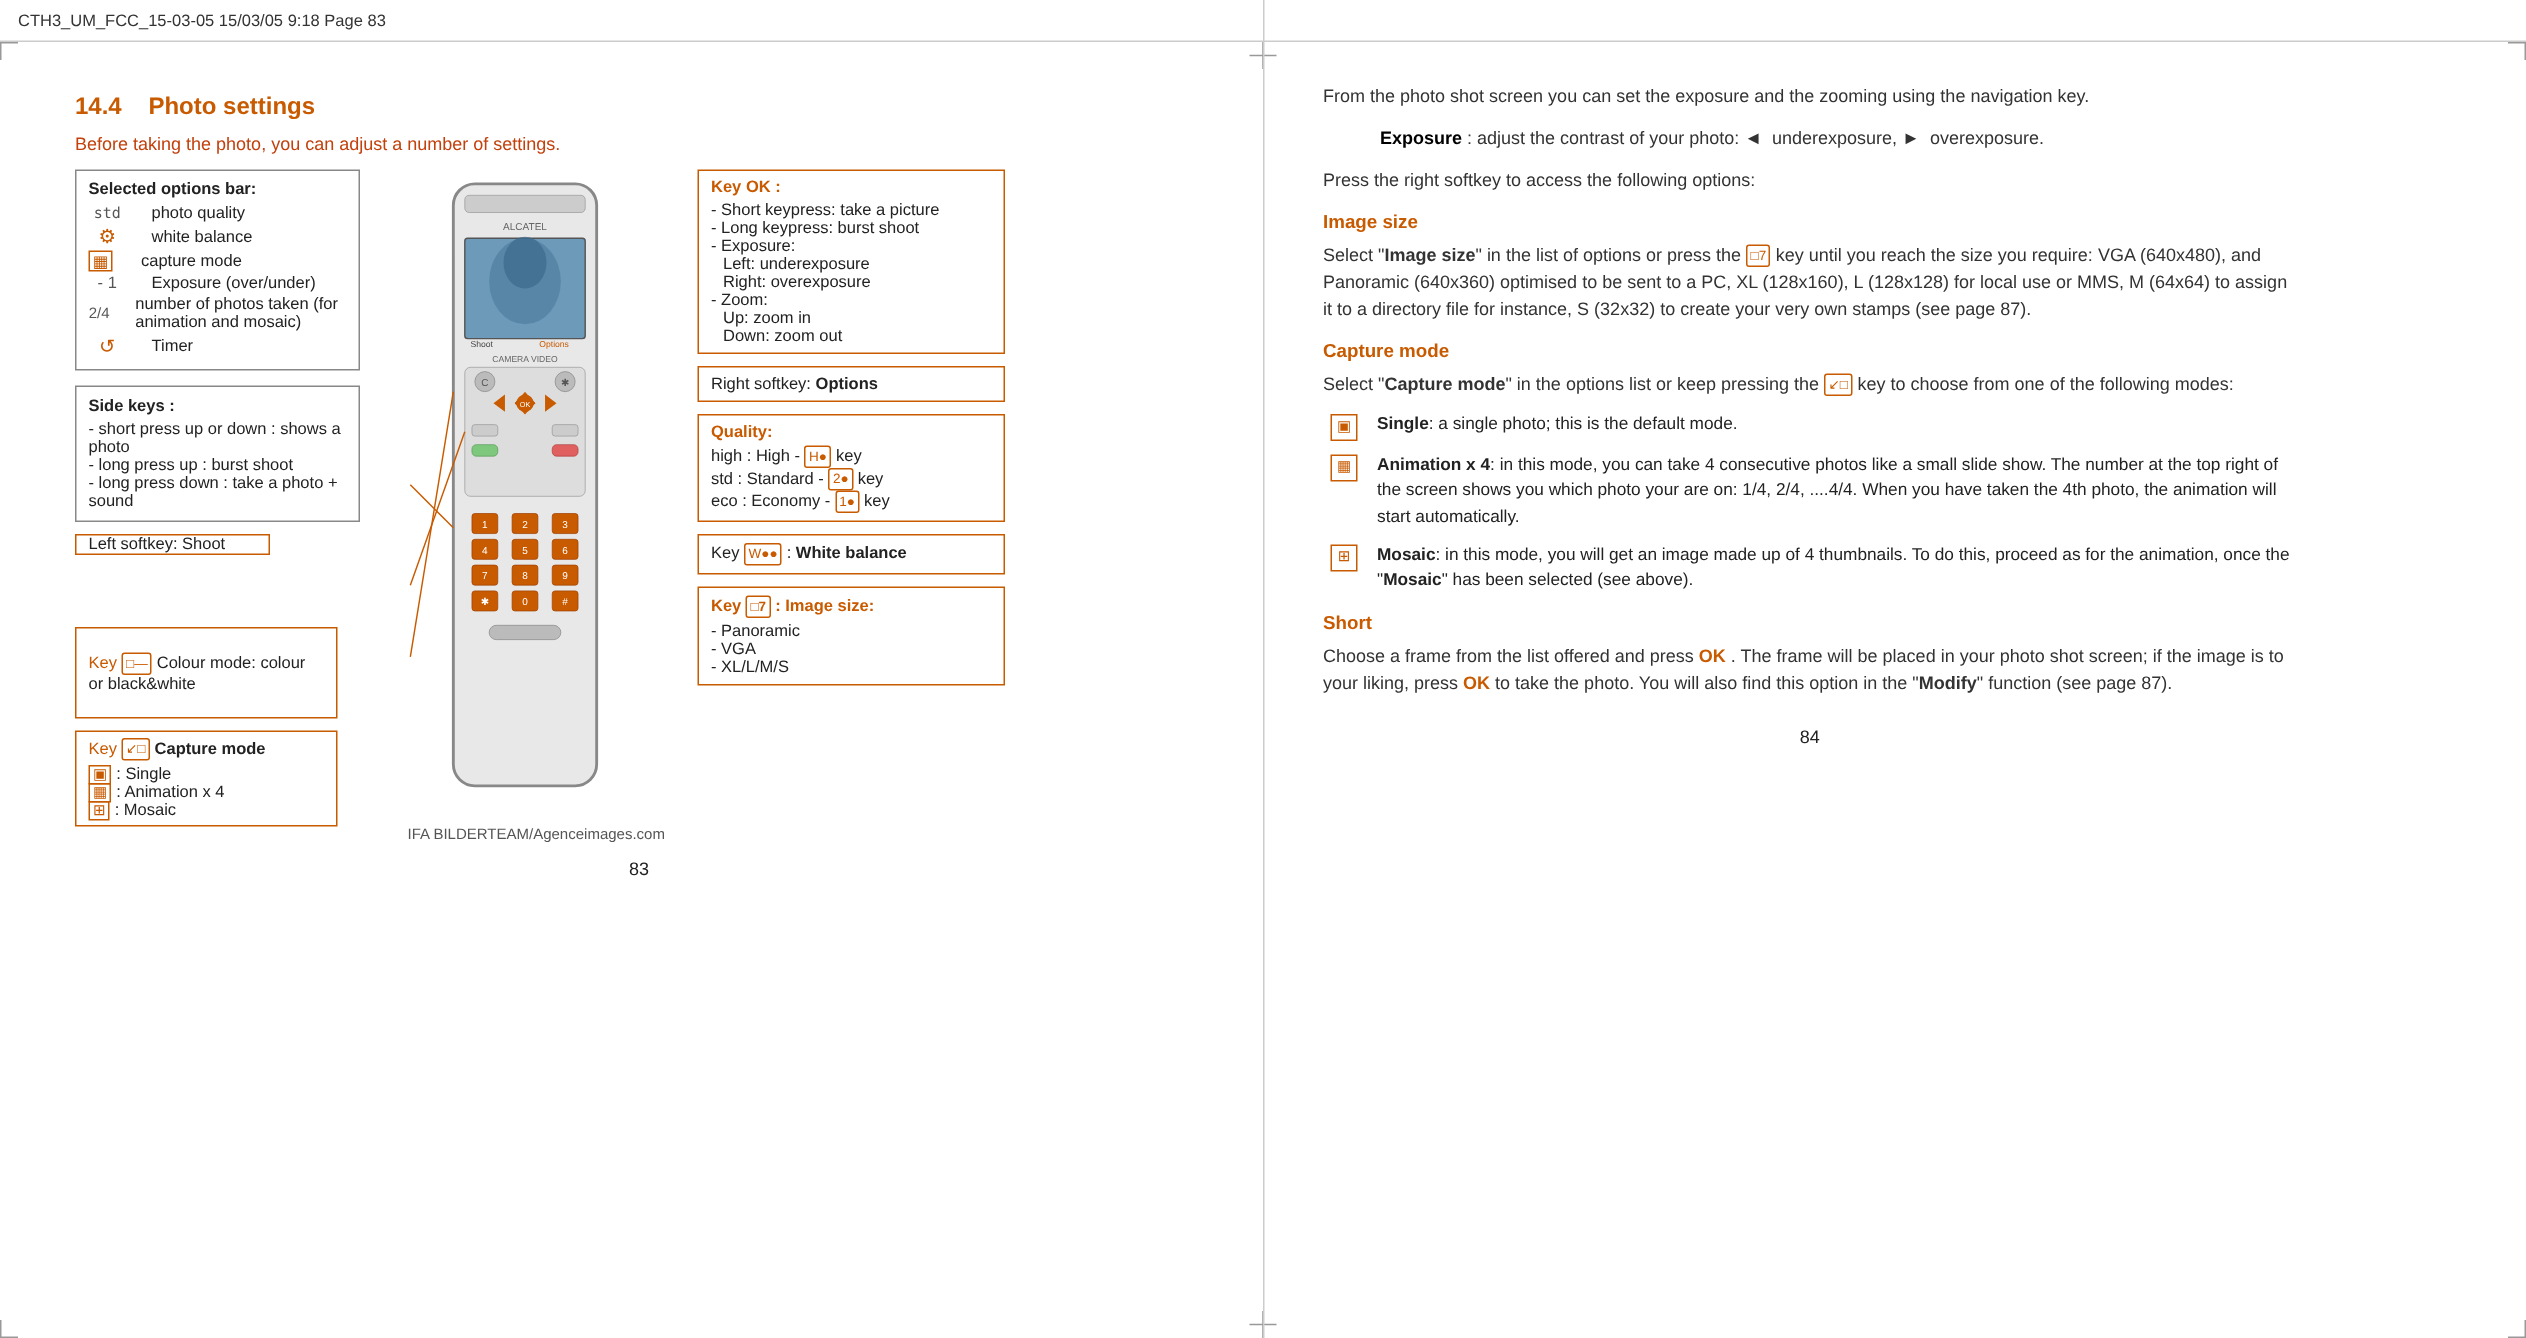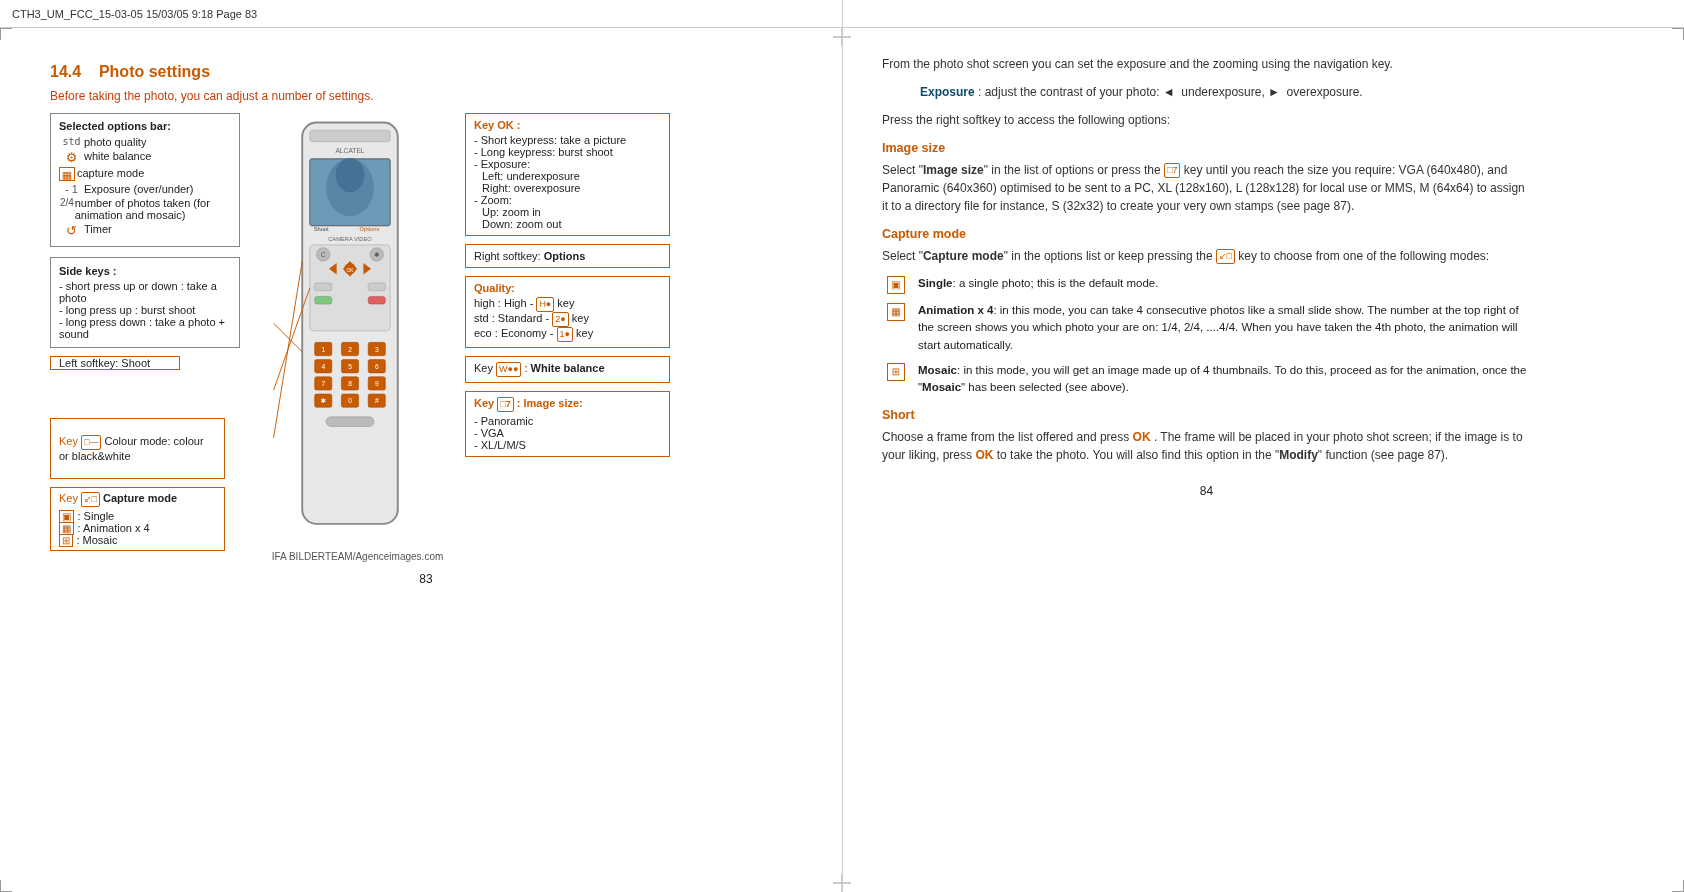--- a/index.html
+++ b/index.html
@@ -118,21 +118,21 @@
 
     
     .right-content p {
       font-size: 12px;
       color: #333;
       margin-bottom: 10px;
       line-height: 1.5;
     }
     .right-content .bold-label {
       font-weight: bold;
-      color: #0c4a6e;
+      color: #000000;
       padding-left: 38px;
     }
     .right-content .section-head {
       font-weight: bold;
       color: #c85a00;
       font-size: 12.5px;
       margin-top: 12px;
       margin-bottom: 6px;
     }
 
@@ -172,23 +172,24 @@
       width: 190px;
       margin-bottom: 10px;
     }
     .options-bar-title {
       font-size: 11px;
       font-weight: bold;
       margin-bottom: 4px;
     }
     .options-bar-item {
       display: flex;
-      align-items: flex-start;
+      align-items: center;
       margin: 2px 0;
       font-size: 11px;
+      gap: 17px;
     }
     .options-bar-item .icon-cell {
       width: 25px;
       text-align: center;
       color: #c85a00;
       font-size: 11px;
     }
 
     .side-keys-box {
       border: 1px solid #888;
@@ -327,21 +328,21 @@
           <span>number of photos taken (for animation and mosaic)</span>
         </div>
         <div class="options-bar-item">
           <span class="icon-cell" style="font-size:13px;">↺</span>
           <span>Timer</span>
         </div>
       </div>
 
       <div class="side-keys-box">
         <div style="font-weight:bold;margin-bottom:3px;">Side keys :</div>
-        <div>- short press up or down : take a photo</div>
+        <div>- short press up or down : shows a photo</div>
         <div>- long press up : burst shoot</div>
         <div>- long press down : take a photo + sound</div>
       </div>
 
       <div class="left-softkey-box">
         <span>Left softkey: Shoot</span>
       </div>
 
       <div style="height:40px;"></div>
 

